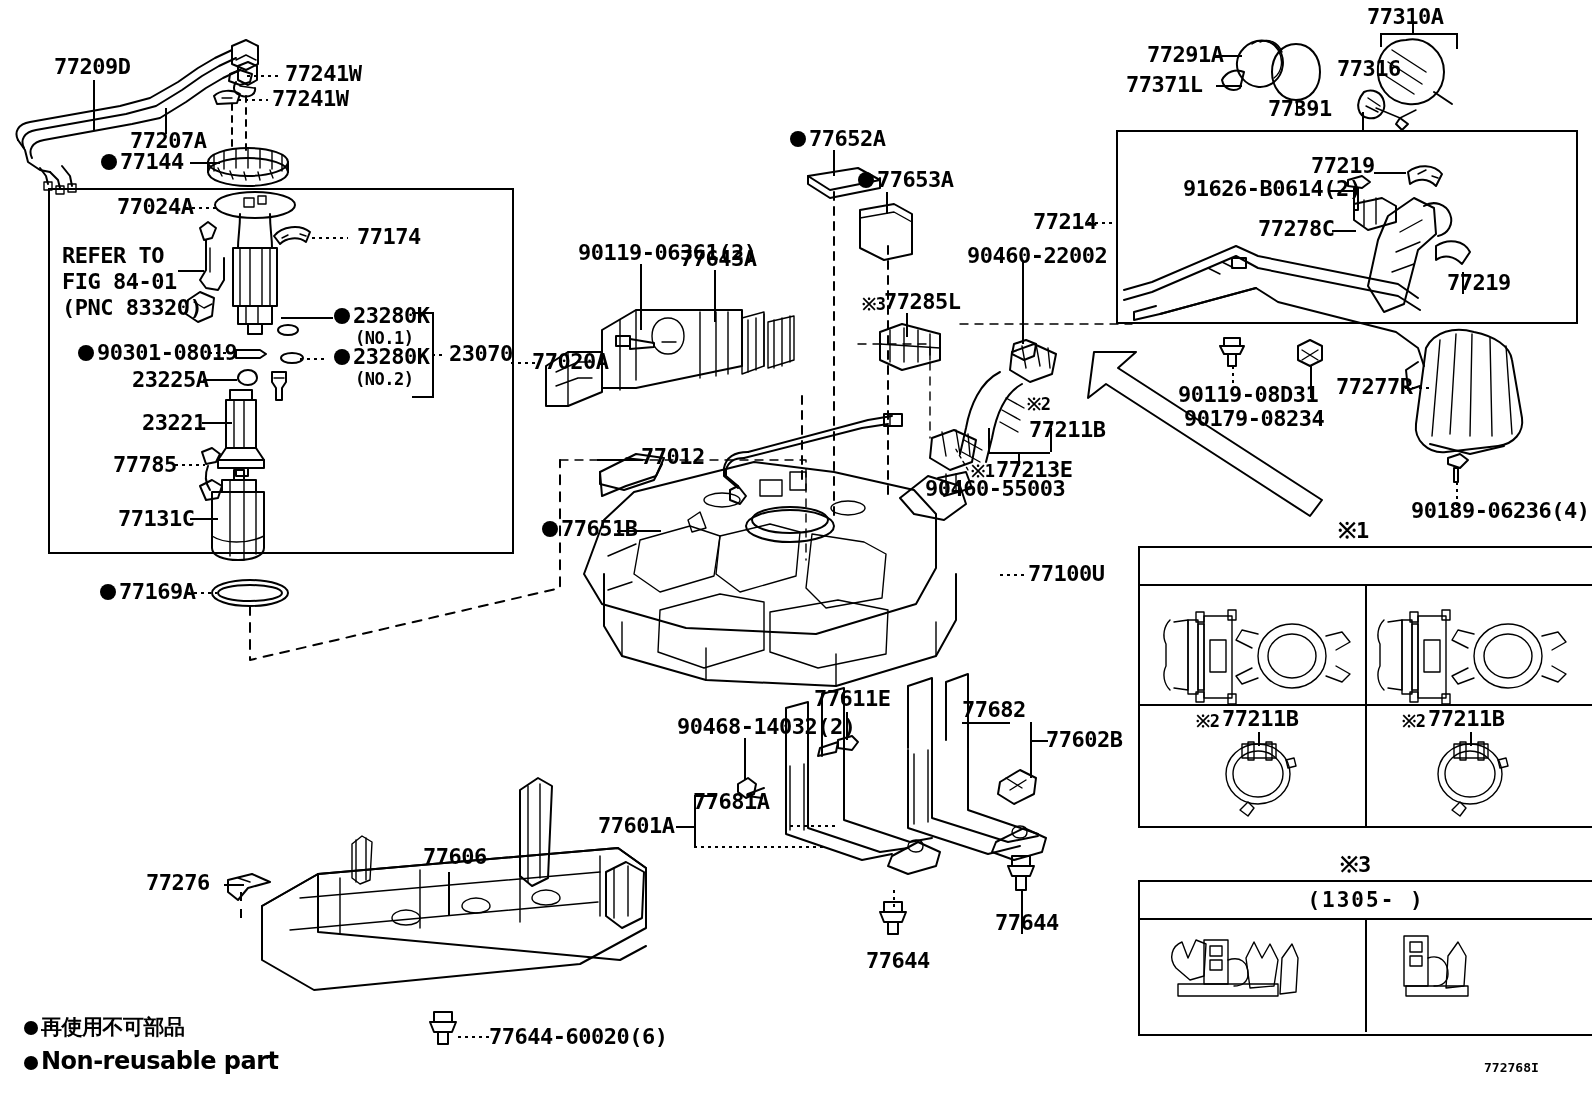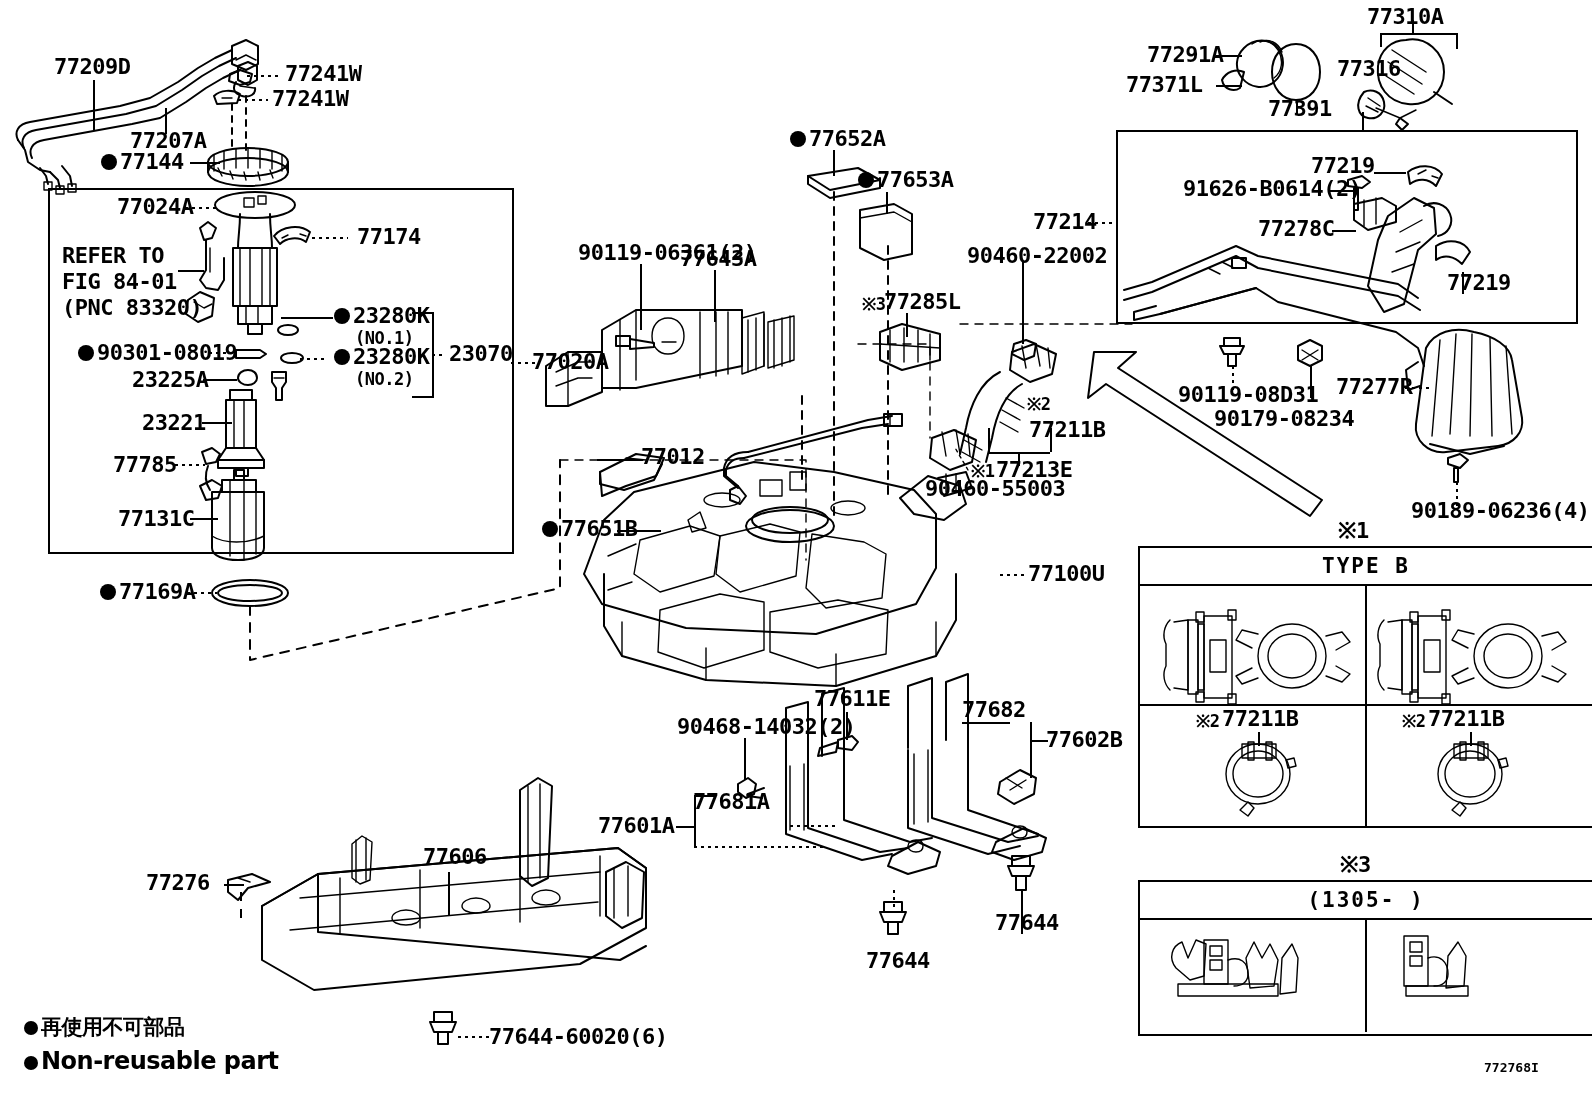--- a/index.html
+++ b/index.html
@@ -522,21 +522,20 @@
 <div class="ln h" style="left:224px;top:884px;width:20px;"></div>
 <div class="dash-v" style="left:240px;top:892px;height:34px;"></div>
 <div class="ln v" style="left:448px;top:872px;height:44px;"></div>
 <div class="dot-h" style="left:458px;top:1036px;width:32px;"></div>
 
 <div class="panel" style="left:48px;top:188px;width:462px;height:362px;"></div>
 <div class="panel" style="left:1116px;top:130px;width:458px;height:190px;"></div>
 
 <div class="tbl" style="left:1138px;top:546px;width:452px;height:278px;">
   <div class="row hdr">
-    <div class="cell">TYPE  B</div>
   </div>
   <div class="row" style="height:118px;border-bottom:2px solid #000;">
     <div class="cell"></div>
     <div class="cell"></div>
   </div>
   <div class="row" style="height:120px;">
     <div class="cell"></div>
     <div class="cell"></div>
   </div>
 </div>
@@ -595,21 +594,21 @@
 <div class="lbl" style="left:1147px;top:44px;">77291A</div>
 <div class="lbl" style="left:1126px;top:74px;">77371L</div>
 <div class="lbl" style="left:1268px;top:98px;">77391</div>
 <div class="lbl" style="left:1367px;top:6px;">77310A</div>
 <div class="lbl" style="left:1337px;top:58px;">77316</div>
 <div class="lbl" style="left:1311px;top:155px;">77219</div>
 <div class="lbl" style="left:1183px;top:178px;">91626-B0614(2)</div>
 <div class="lbl" style="left:1258px;top:218px;">77278C</div>
 <div class="lbl" style="left:1447px;top:272px;">77219</div>
 <div class="lbl" style="left:1178px;top:384px;">90119-08D31</div>
-<div class="lbl" style="left:1214px;top:408px;text-align:center;">90179-08234</div>
+<div class="lbl" style="left:1184px;top:408px;text-align:center;">90179-08234</div>
 <div class="lbl" style="left:1336px;top:376px;">77277R</div>
 <div class="lbl" style="left:1411px;top:500px;">90189-06236(4)</div>
 
 <div class="lbl" style="left:1338px;top:520px;">※1</div>
 <div class="lbl" style="left:1340px;top:854px;">※3</div>
 <div class="lbl sm" style="left:1196px;top:713px;">※2</div>
 <div class="lbl" style="left:1222px;top:708px;">77211B</div>
 <div class="lbl sm" style="left:1402px;top:713px;">※2</div>
 <div class="lbl" style="left:1428px;top:708px;">77211B</div>
 <div class="ln v" style="left:1258px;top:732px;height:14px;"></div>

